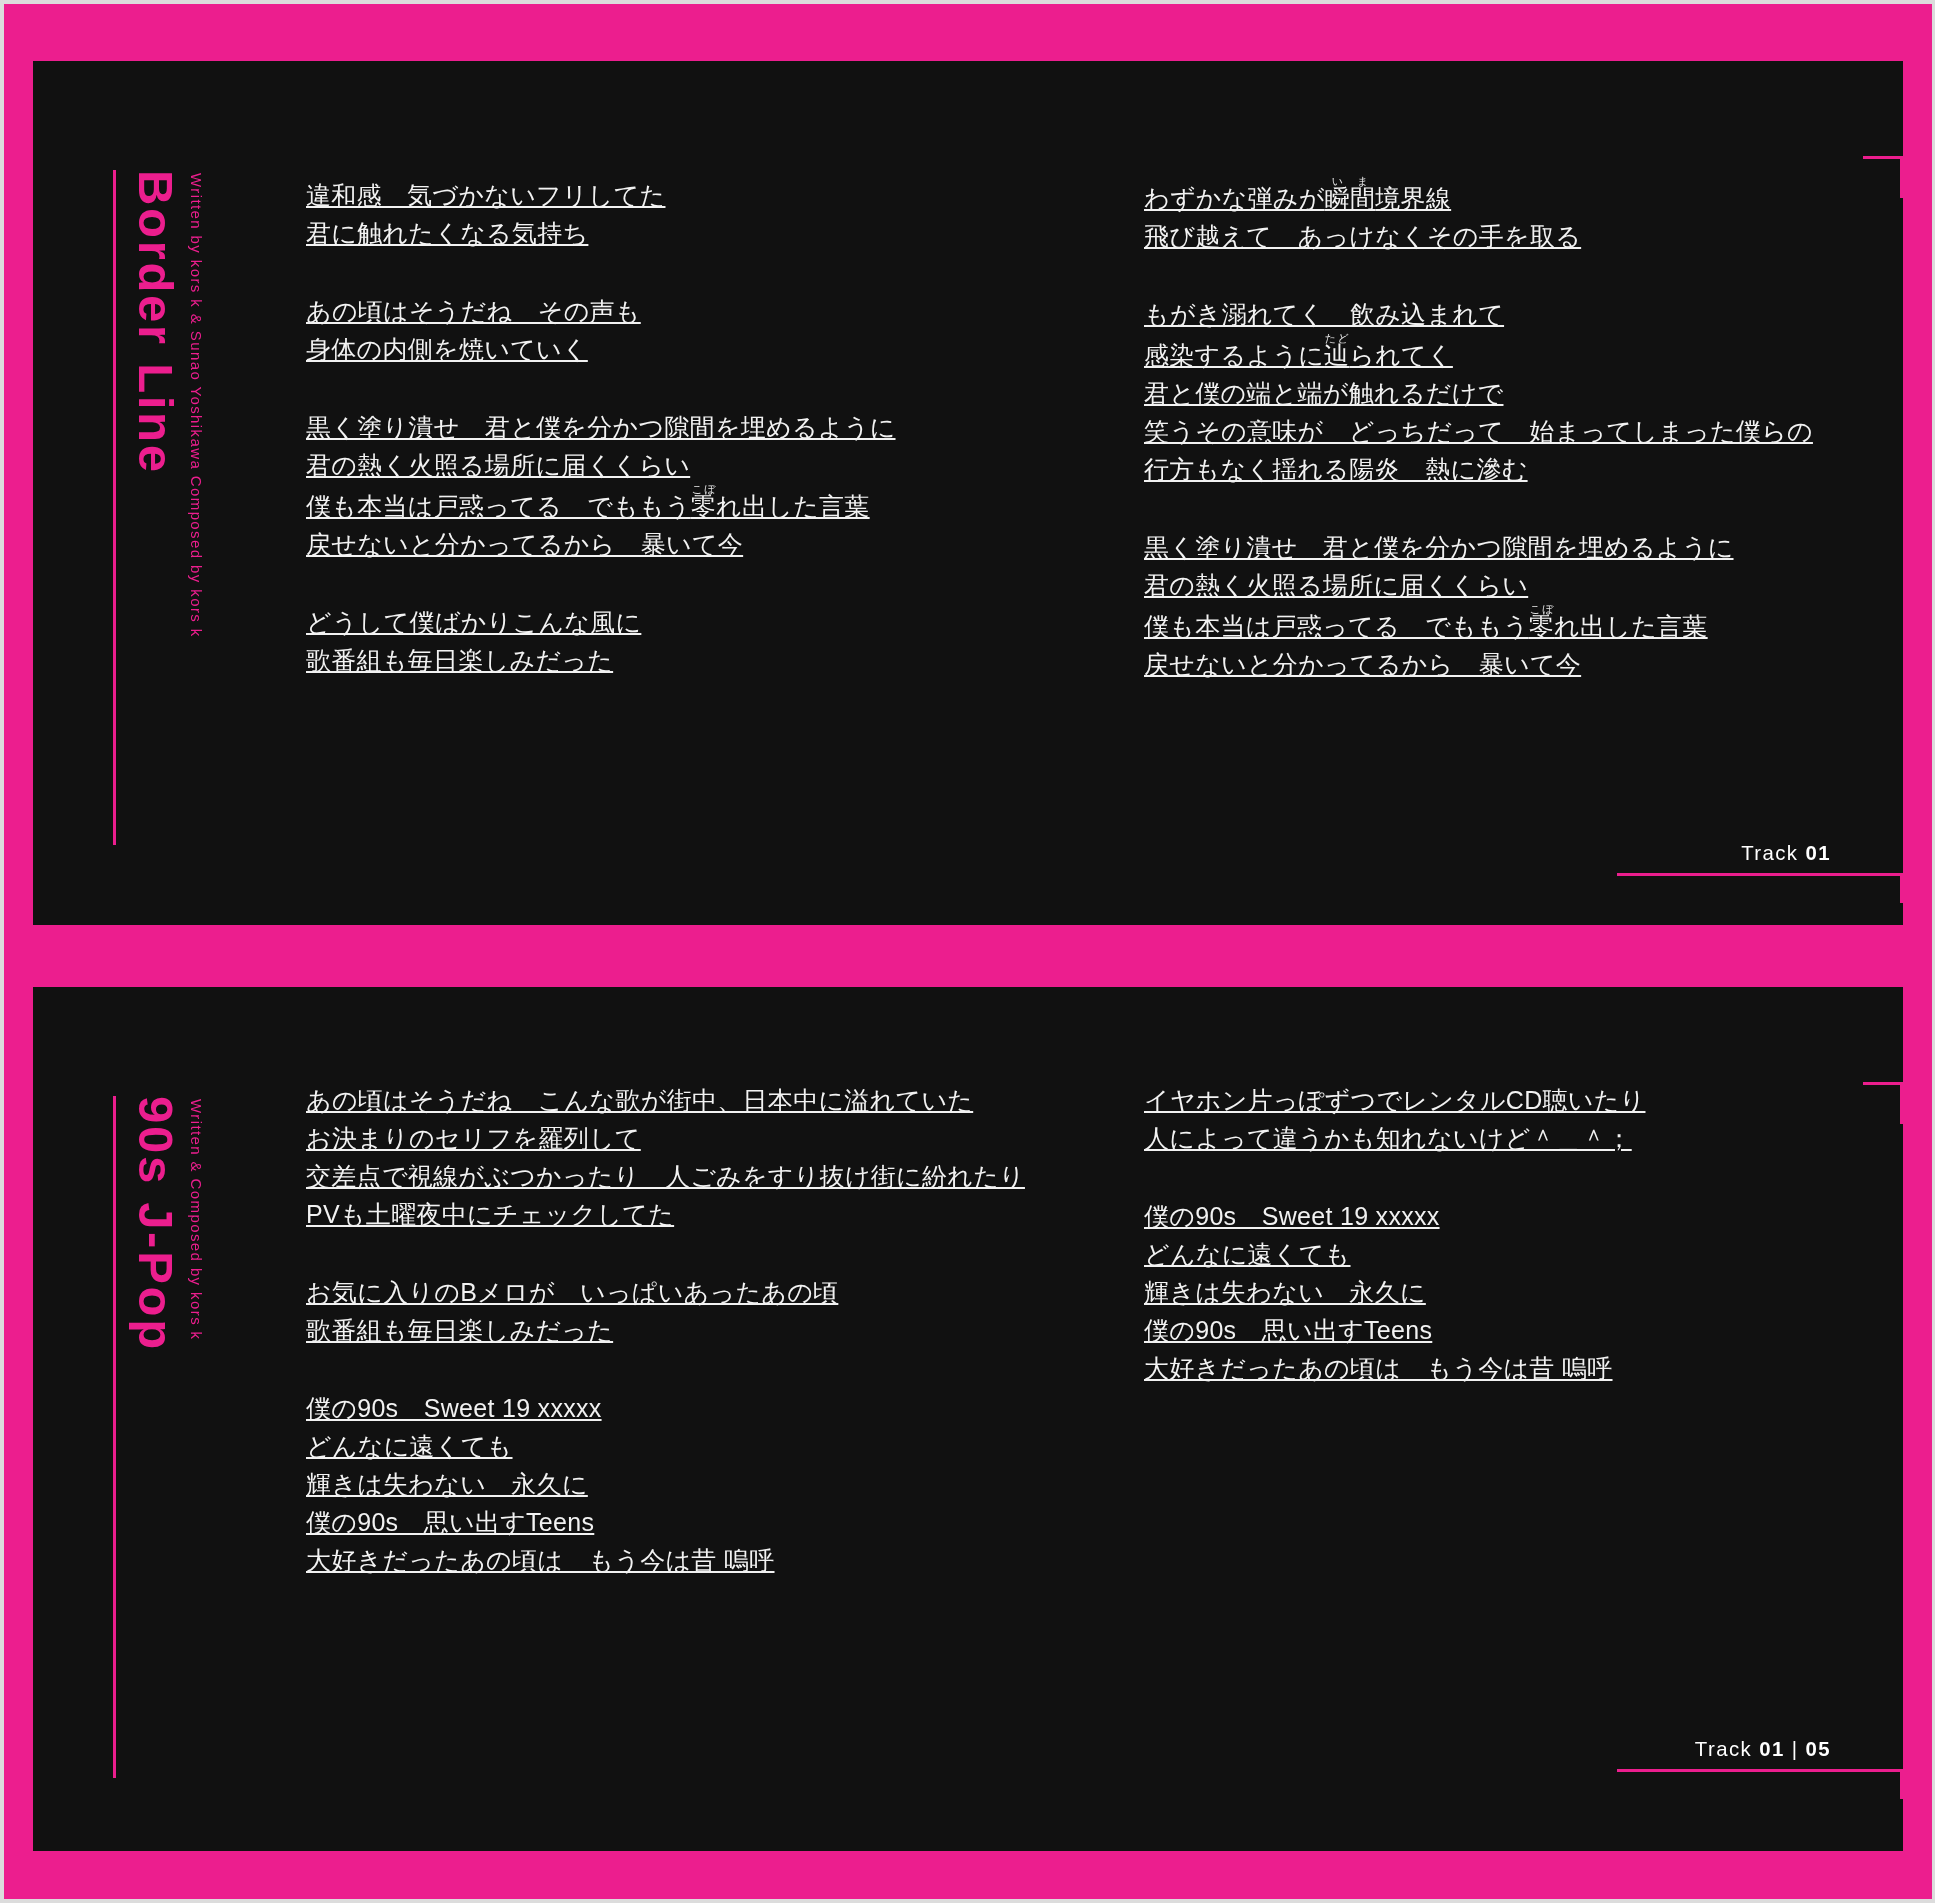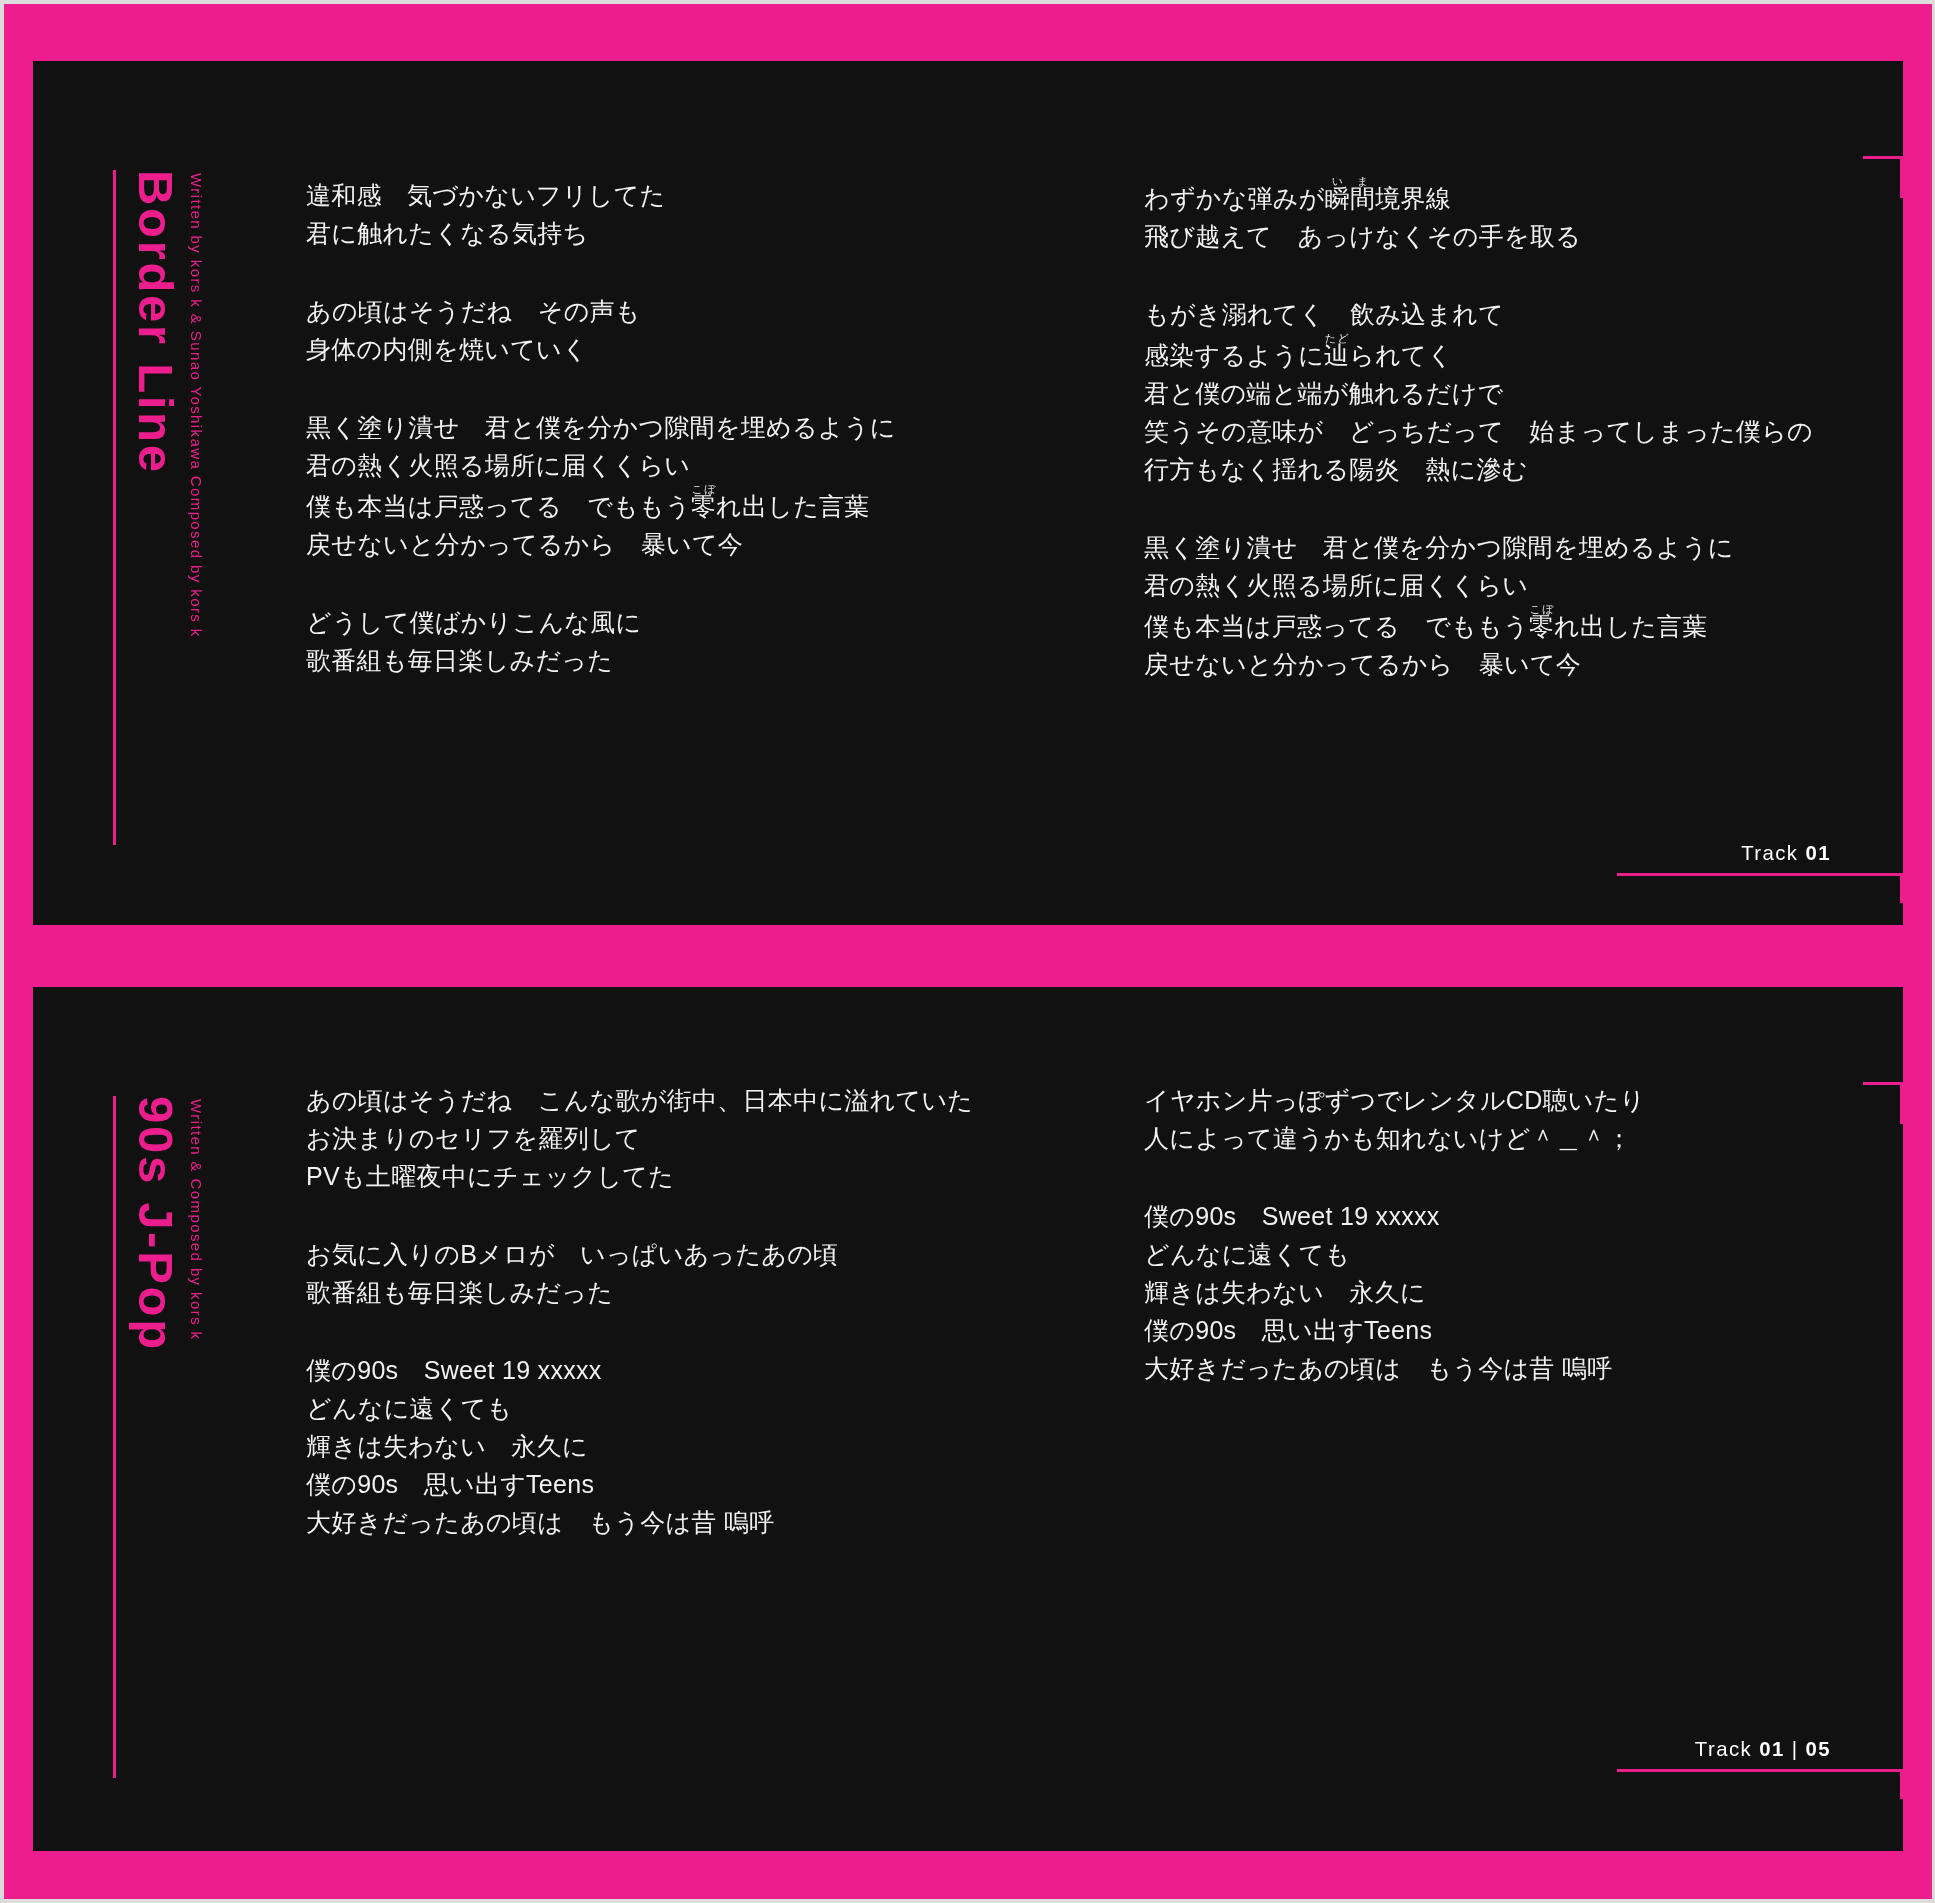--- a/index.html
+++ b/index.html
@@ -104,20 +104,21 @@
   .col-left  { width: 838px; }
   .col-right { width: 804px; }
   .stanza { margin-bottom: 40px; }
   .line {
     font-size: 25px;
     line-height: 1.52;
     white-space: pre;
     color: #f2f2f2;
     position: relative;
     letter-spacing: 0.3px;
+    text-decoration: underline;
   }
   .line.has-ruby { line-height: 1.52; }
   ruby { ruby-position: over; }
   rt {
     font-size: 11px;
     color: #e8e8e8;
     letter-spacing: 0;
   }
 
   
@@ -220,20 +221,21 @@
       <div class="title-rule" style="height:682px"></div>
       <div class="song-title">90s J-Pop</div>
       <div class="credits">Written &amp; Composed by kors k</div>
     </div>
 
     <div class="lyrics" style="left:273px; top:94px;">
       <div class="col col-left">
         <div class="stanza">
           <div class="line">あの頃はそうだね　こんな歌が街中、日本中に溢れていた</div>
           <div class="line">お決まりのセリフを羅列して</div>
+          <div class="line">交差点で視線がぶつかったり　人ごみをすり抜け街に紛れたり</div>
           <div class="line">PVも土曜夜中にチェックしてた</div>
         </div>
         <div class="stanza">
           <div class="line">お気に入りのBメロが　いっぱいあったあの頃</div>
           <div class="line">歌番組も毎日楽しみだった</div>
         </div>
         <div class="stanza">
           <div class="line">僕の90s　Sweet 19 xxxxx</div>
           <div class="line">どんなに遠くても</div>
           <div class="line">輝きは失わない　永久に</div>

